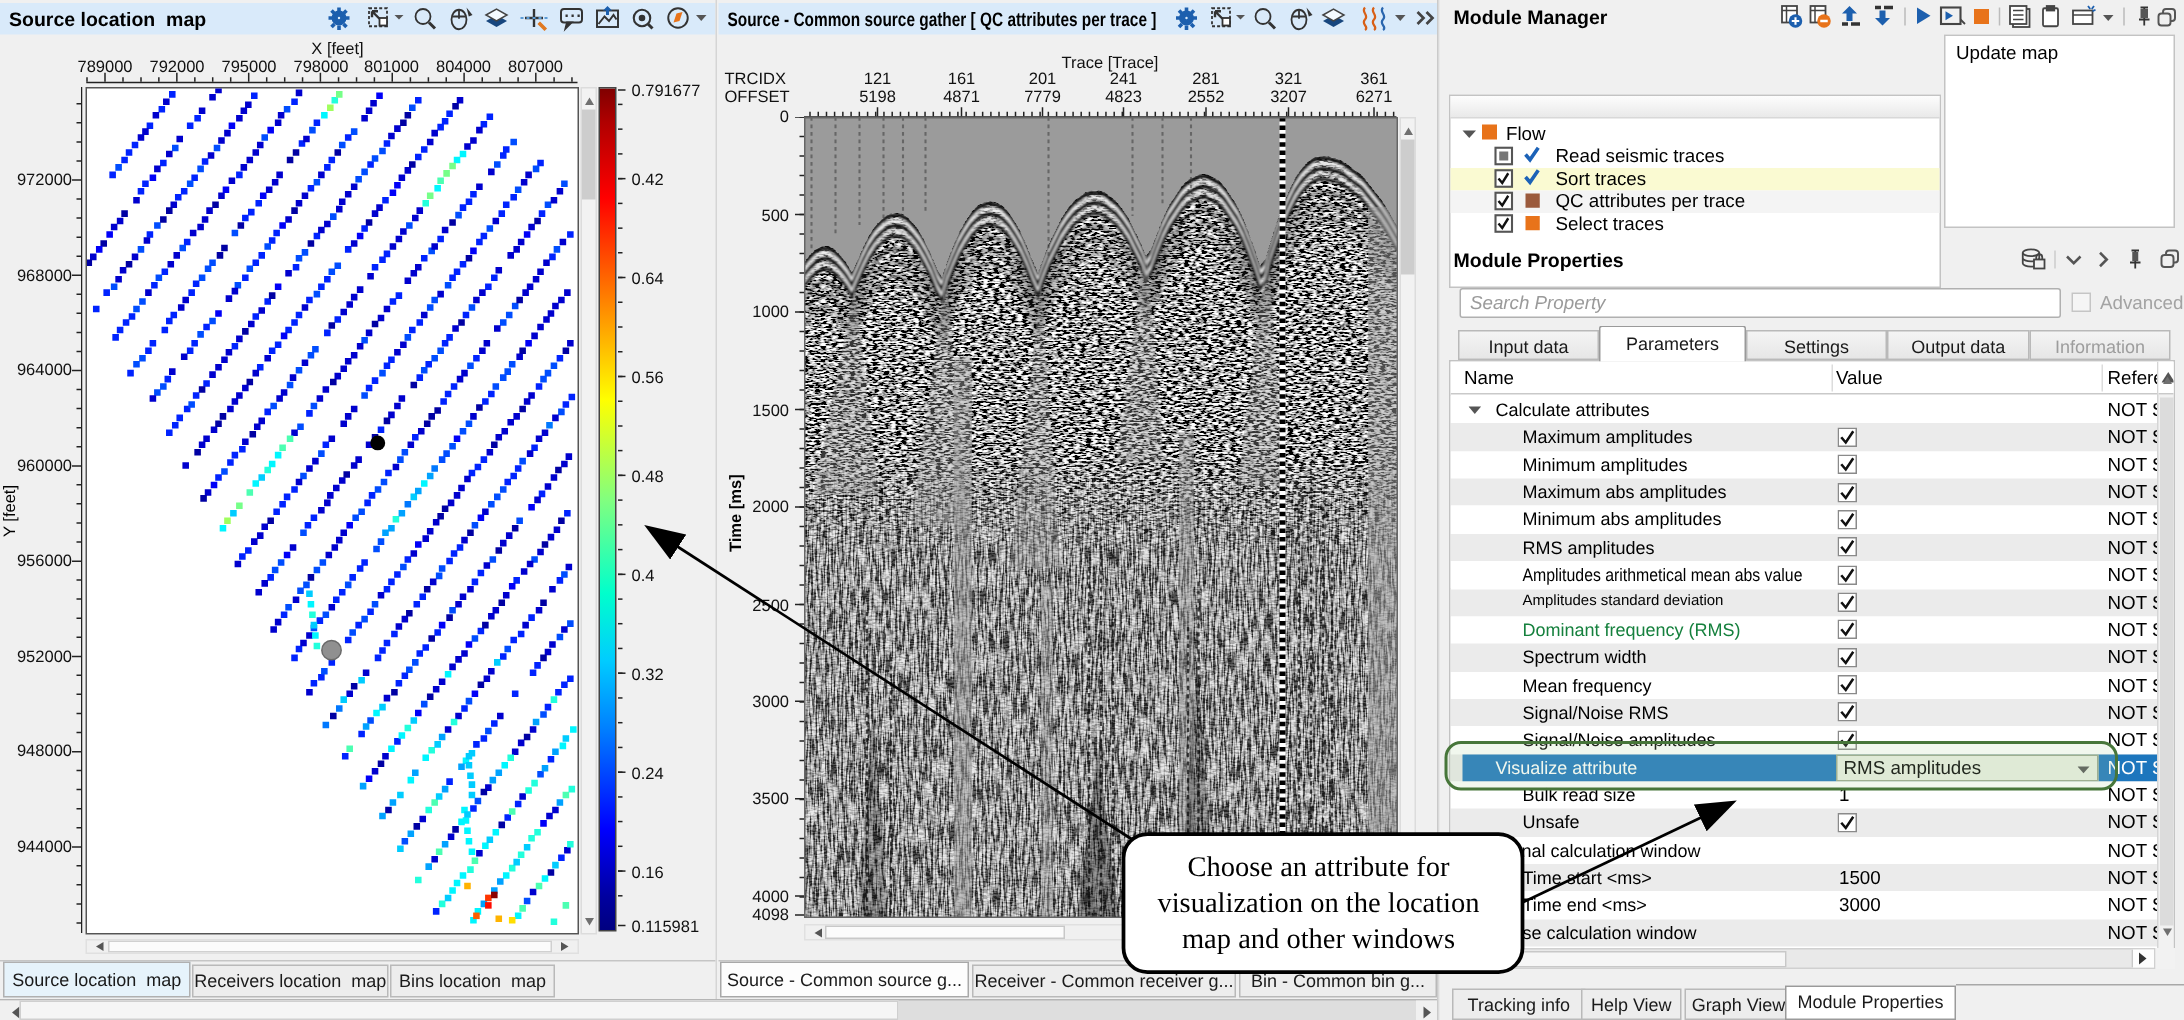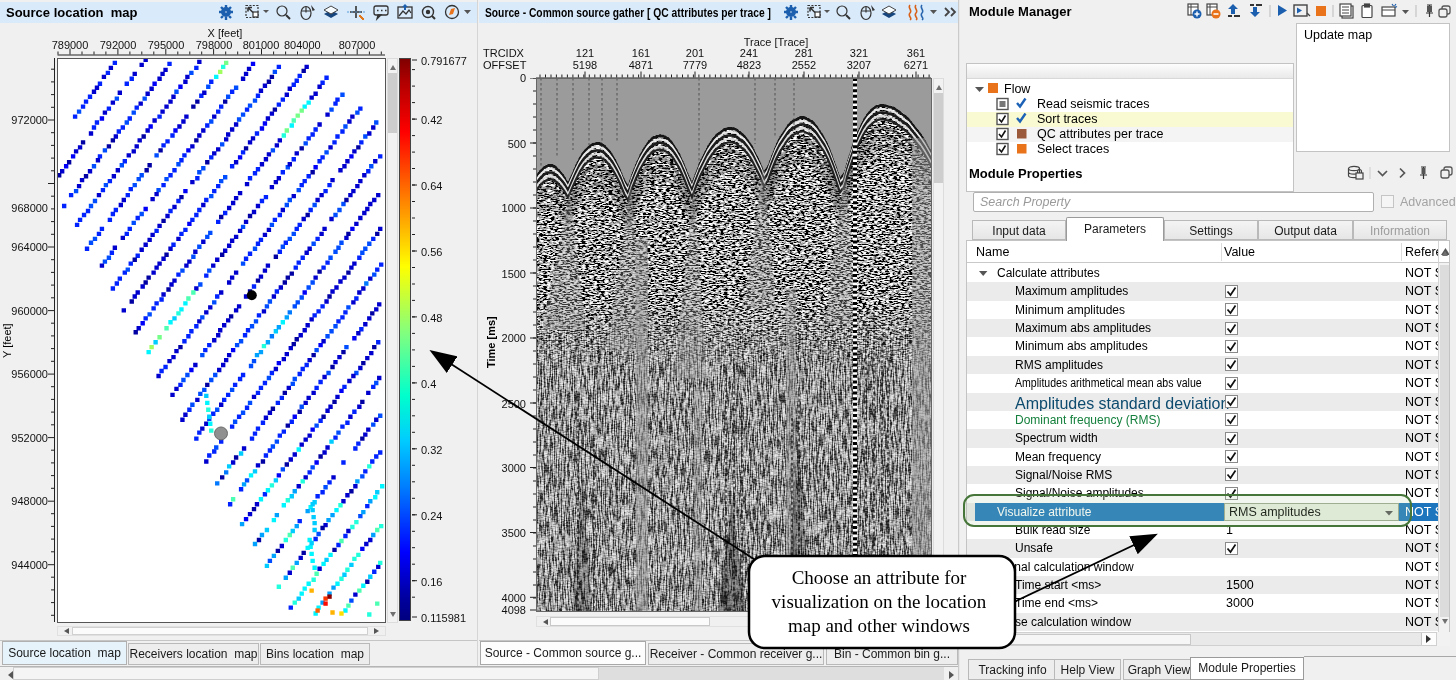--- a/index.html
+++ b/index.html
@@ -62,21 +62,21 @@
         <path d="M233 12l2-6 4-1-2 6z" fill="#e8731a" stroke="none"></path>
       </g>
 <path d="M248 7l3.5 4 3.5-4z" fill="#555"></path>
 </svg>
 <div class="ticklab" style="left:195px;top:27px;width:60px;text-align:center;">X [feet]</div>
 <div class="ticklab" style="left:45px;top:39px;width:50px;text-align:center;">789000</div>
 <div class="ticklab" style="left:93px;top:39px;width:50px;text-align:center;">792000</div>
 <div class="ticklab" style="left:141px;top:39px;width:50px;text-align:center;">795000</div>
 <div class="ticklab" style="left:189px;top:39px;width:50px;text-align:center;">798000</div>
 <div class="ticklab" style="left:236px;top:39px;width:50px;text-align:center;">801000</div>
-<div class="ticklab" style="left:284px;top:39px;width:50px;text-align:left;">804000</div>
+<div class="ticklab" style="left:284px;top:39px;width:50px;text-align:center;">804000</div>
 <div class="ticklab" style="left:332px;top:39px;width:50px;text-align:center;">807000</div>
 <svg class="abs" style="left:0;top:48px;" width="400" height="8" viewBox="0 0 400 8">
       <g stroke="#222" stroke-width="1">
         <path d="M57.5 7H385.0"></path>
         <path d="M70.0 0.5v6"></path>
         <path d="M117.9 0.5v6"></path>
         <path d="M165.8 0.5v6"></path>
         <path d="M213.6 0.5v6"></path>
         <path d="M261.5 0.5v6"></path>
         <path d="M309.4 0.5v6"></path>
@@ -98,21 +98,21 @@
         <path d="M285.6 3.5v3"></path>
         <path d="M297.5 3.5v3"></path>
         <path d="M321.5 3.5v3"></path>
         <path d="M333.4 3.5v3"></path>
         <path d="M345.4 3.5v3"></path>
         <path d="M369.4 3.5v3"></path>
         <path d="M381.3 3.5v3"></path>
       </g>
     </svg>
 <div class="ticklab" style="left:0;top:114px;width:48px;text-align:right;">972000</div>
-<div class="ticklab" style="left:0;top:178px;width:48px;text-align:right;margin-top:24px;">968000</div>
+<div class="ticklab" style="left:0;top:178px;width:48px;text-align:right;">968000</div>
 <div class="ticklab" style="left:0;top:241px;width:48px;text-align:right;">964000</div>
 <div class="ticklab" style="left:0;top:305px;width:48px;text-align:right;">960000</div>
 <div class="ticklab" style="left:0;top:368px;width:48px;text-align:right;">956000</div>
 <div class="ticklab" style="left:0;top:432px;width:48px;text-align:right;">952000</div>
 <div class="ticklab" style="left:0;top:495px;width:48px;text-align:right;">948000</div>
 <div class="ticklab" style="left:0;top:559px;width:48px;text-align:right;">944000</div>
 <svg class="abs" style="left:47px;top:58px;" width="8" height="565" viewBox="0 0 8 565">
       <g stroke="#222" stroke-width="1">
         <path d="M7.5 0V564"></path>
         <path d="M1 62.0h6"></path>
@@ -288,21 +288,21 @@
 <g fill="none" stroke-width="1.5">
         <path d="M128 2c-3 3 3 5 0 8c-3 3 3 5 0 7" stroke="#d86018"></path>
         <path d="M134 2c-3 3 3 5 0 8c-3 3 3 5 0 7" stroke="#d86018"></path>
         <path d="M140 2c-3 3 3 5 0 8c-3 3 3 5 0 7" stroke="#2a66ae"></path>
       </g>
 <path d="M148 7l3.5 4 3.5-4z" fill="#555"></path>
 <g stroke="#444" stroke-width="1.8" fill="none">
         <path d="M163 5l4 4-4 4M169 5l4 4-4 4"></path>
       </g>
 </svg>
-<div class="ticklab" style="left:700px;top:36px;width:80px;text-align:center;margin-left:36px;">Trace [Trace]</div>
+<div class="ticklab" style="left:700px;top:36px;width:80px;text-align:center;">Trace [Trace]</div>
 <div class="ticklab" style="left:483px;top:47px;">TRCIDX</div>
 <div class="ticklab" style="left:483px;top:59px;">OFFSET</div>
 <div class="ticklab" style="left:555px;top:47px;width:60px;text-align:center;">121</div>
 <div class="ticklab" style="left:555px;top:59px;width:60px;text-align:center;">5198</div>
 <div class="ticklab" style="left:611px;top:47px;width:60px;text-align:center;">161</div>
 <div class="ticklab" style="left:611px;top:59px;width:60px;text-align:center;">4871</div>
 <div class="ticklab" style="left:665px;top:47px;width:60px;text-align:center;">201</div>
 <div class="ticklab" style="left:665px;top:59px;width:60px;text-align:center;">7779</div>
 <div class="ticklab" style="left:719px;top:47px;width:60px;text-align:center;">241</div>
 <div class="ticklab" style="left:719px;top:59px;width:60px;text-align:center;">4823</div>
@@ -757,21 +757,21 @@
 </div>
 <div class="abs" style="left:0;top:133.1px;width:471px;height:18.4px;background:#ffffff;">
 <div class="abs" style="left:48px;top:2px;font-size:12px;color:#000;transform:scaleX(0.88);transform-origin:left center;white-space:nowrap;">Amplitudes arithmetical mean abs value</div>
 <svg class="abs" style="left:258px;top:2.5px;" width="13" height="13">
           <rect x="0.5" y="0.5" width="12" height="12" fill="#fff" stroke="#8a8a8a"></rect>
           <path d="M2.5 6.5l3 3.5 5-7.5" stroke="#111" stroke-width="1.7" fill="none"></path>
         </svg>
 <div class="abs" style="left:438px;top:2px;font-size:12.5px;color:#000;white-space:nowrap;">NOT S</div>
 </div>
 <div class="abs" style="left:0;top:151.5px;width:471px;height:18.4px;background:#ebebeb;">
-<div class="abs" style="left:48px;top:2px;font-size:16px;color:#0c4a6e;">Amplitudes standard deviation</div>
+<div class="abs" style="left:48px;top:2px;font-size:10px;color:#000000;">Amplitudes standard deviation</div>
 <svg class="abs" style="left:258px;top:2.5px;" width="13" height="13">
           <rect x="0.5" y="0.5" width="12" height="12" fill="#fff" stroke="#8a8a8a"></rect>
           <path d="M2.5 6.5l3 3.5 5-7.5" stroke="#111" stroke-width="1.7" fill="none"></path>
         </svg>
 <div class="abs" style="left:438px;top:2px;font-size:12.5px;color:#000;white-space:nowrap;">NOT S</div>
 </div>
 <div class="abs" style="left:0;top:169.8px;width:471px;height:18.4px;background:#ffffff;">
 <div class="abs" style="left:48px;top:2px;font-size:12px;color:#15803d;">Dominant frequency (RMS)</div>
 <svg class="abs" style="left:258px;top:2.5px;" width="13" height="13">
           <rect x="0.5" y="0.5" width="12" height="12" fill="#fff" stroke="#8a8a8a"></rect>

